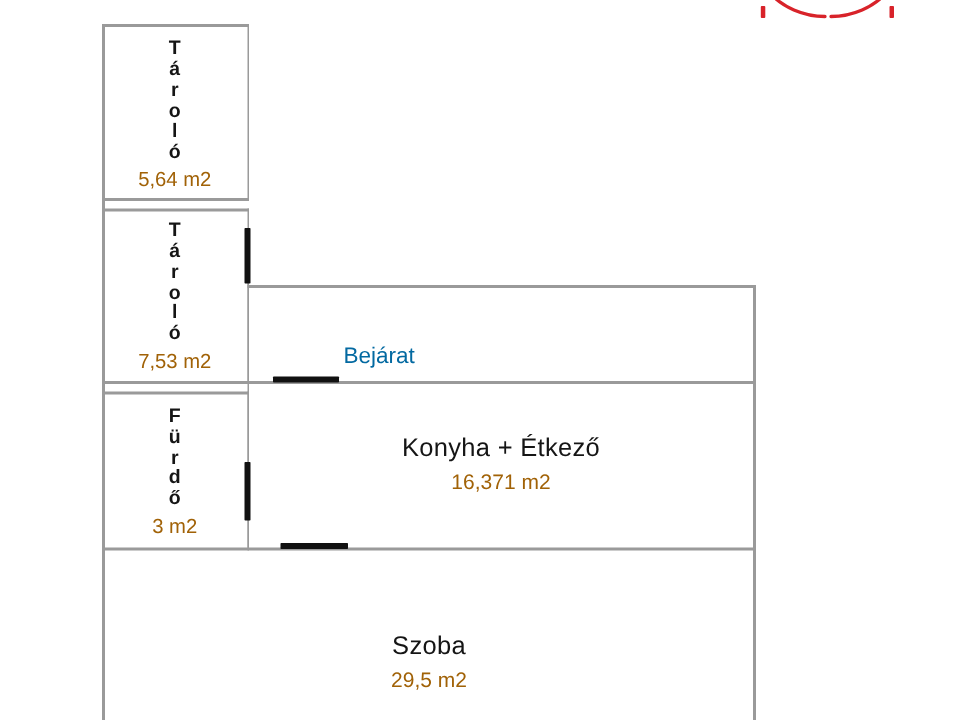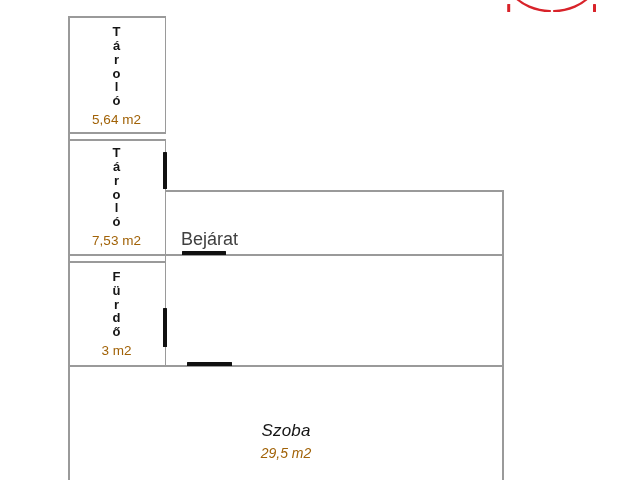--- a/index.html
+++ b/index.html
@@ -79,24 +79,25 @@
   .room-vertical .room-name span { display: block; }
   .room-vertical .room-area {
     font-size: 13.5px;
     font-weight: 400;
     margin-top: 4px;
   }
 
   
   .annotation {
     position: absolute;
-    font-size: 18px;
-    color: #404040;
+    font-size: 15px;
+    color: #0369a1;
     white-space: nowrap;
     pointer-events: none;
+    margin-left: 48px;
   }
 
   
   #watermark {
     position: absolute;
     right: 40px;
     top: -13px;
     width: 96px;
     height: 30px;
     pointer-events: none;
@@ -180,22 +181,26 @@
       <span>r</span>
       <span>d</span>
       <span>ő</span>
     </div>
     <div class="room-area">3 m2</div>
   </div>
 
 
   <div class="annotation" style="left:181px; top:229px;">Bejárat</div>
 
-
-  <div class="room" style="left:69px; top:414px; width:434px; height:54px;font-style:italic;">
+  <div class="room" style="left:165px; top:282px; width:338px; height:54px;">
+    <div class="room-name">Konyha + Étkező</div>
+    <div class="room-area">16,371 m2</div>
+  </div>
+
+  <div class="room" style="left:69px; top:414px; width:434px; height:54px;">
     <div class="room-name">Szoba</div>
     <div class="room-area">29,5 m2</div>
   </div>
 
   <svg id="watermark" viewBox="0 0 96 30" xmlns="http://www.w3.org/2000/svg">
     <g fill="none" stroke="#d8232a" stroke-width="2.2" stroke-linecap="round">
       <path d="M6 4 C 16 19, 34 24, 46 24"></path>
       <path d="M90 4 C 80 19, 62 24, 50 24"></path>
     </g>
     <g fill="#d8232a">

